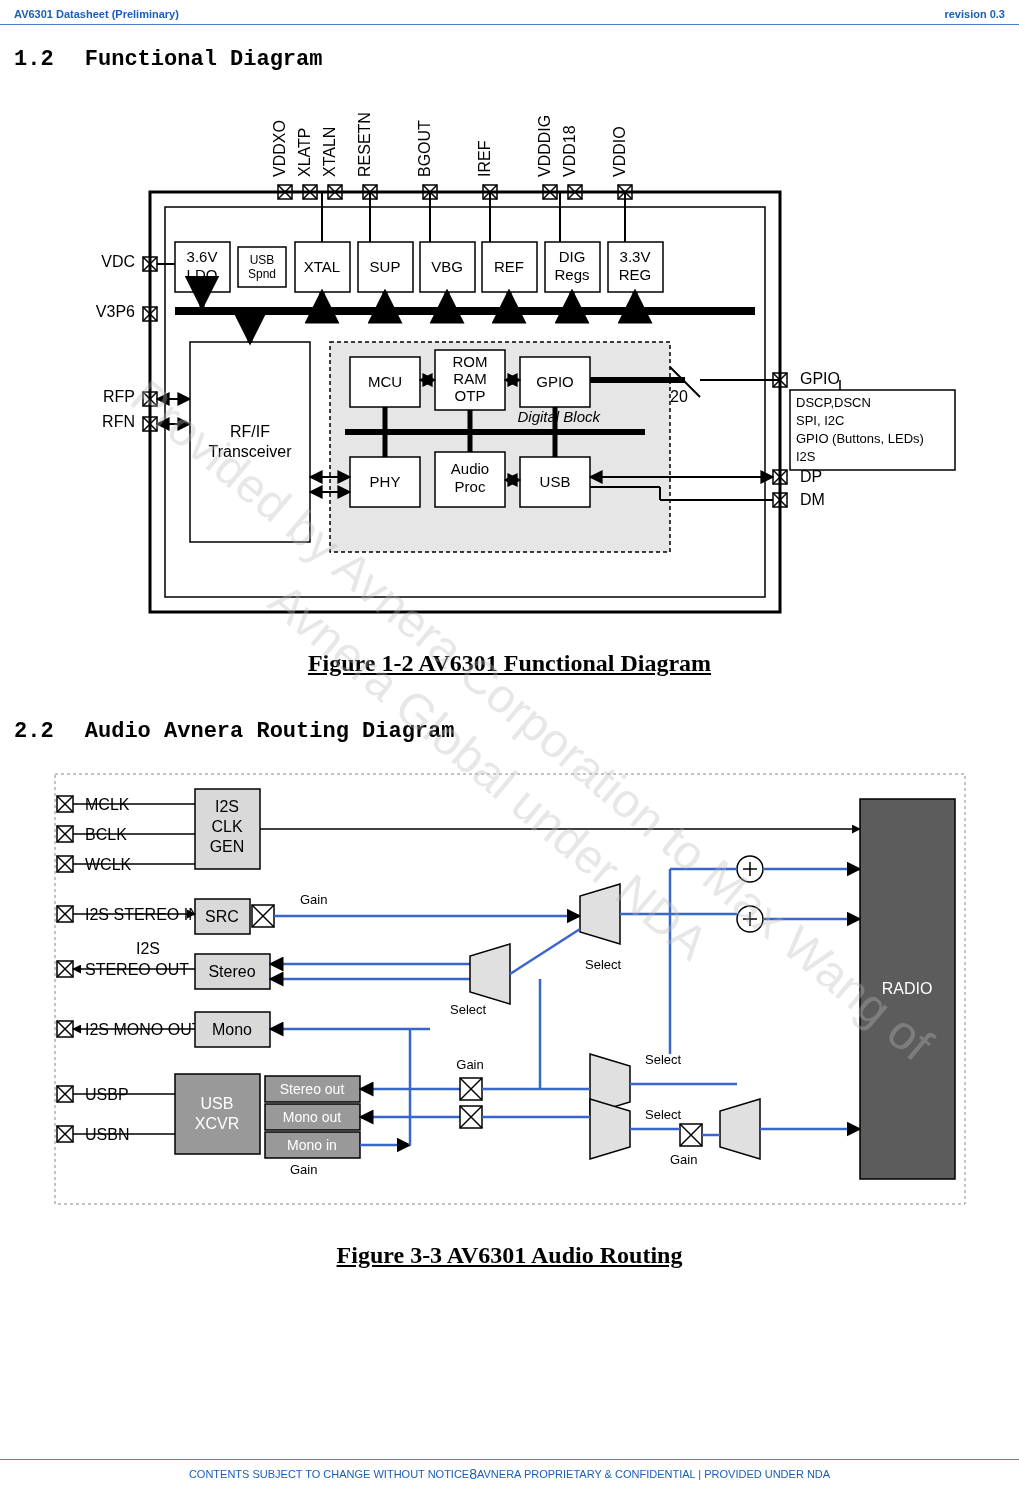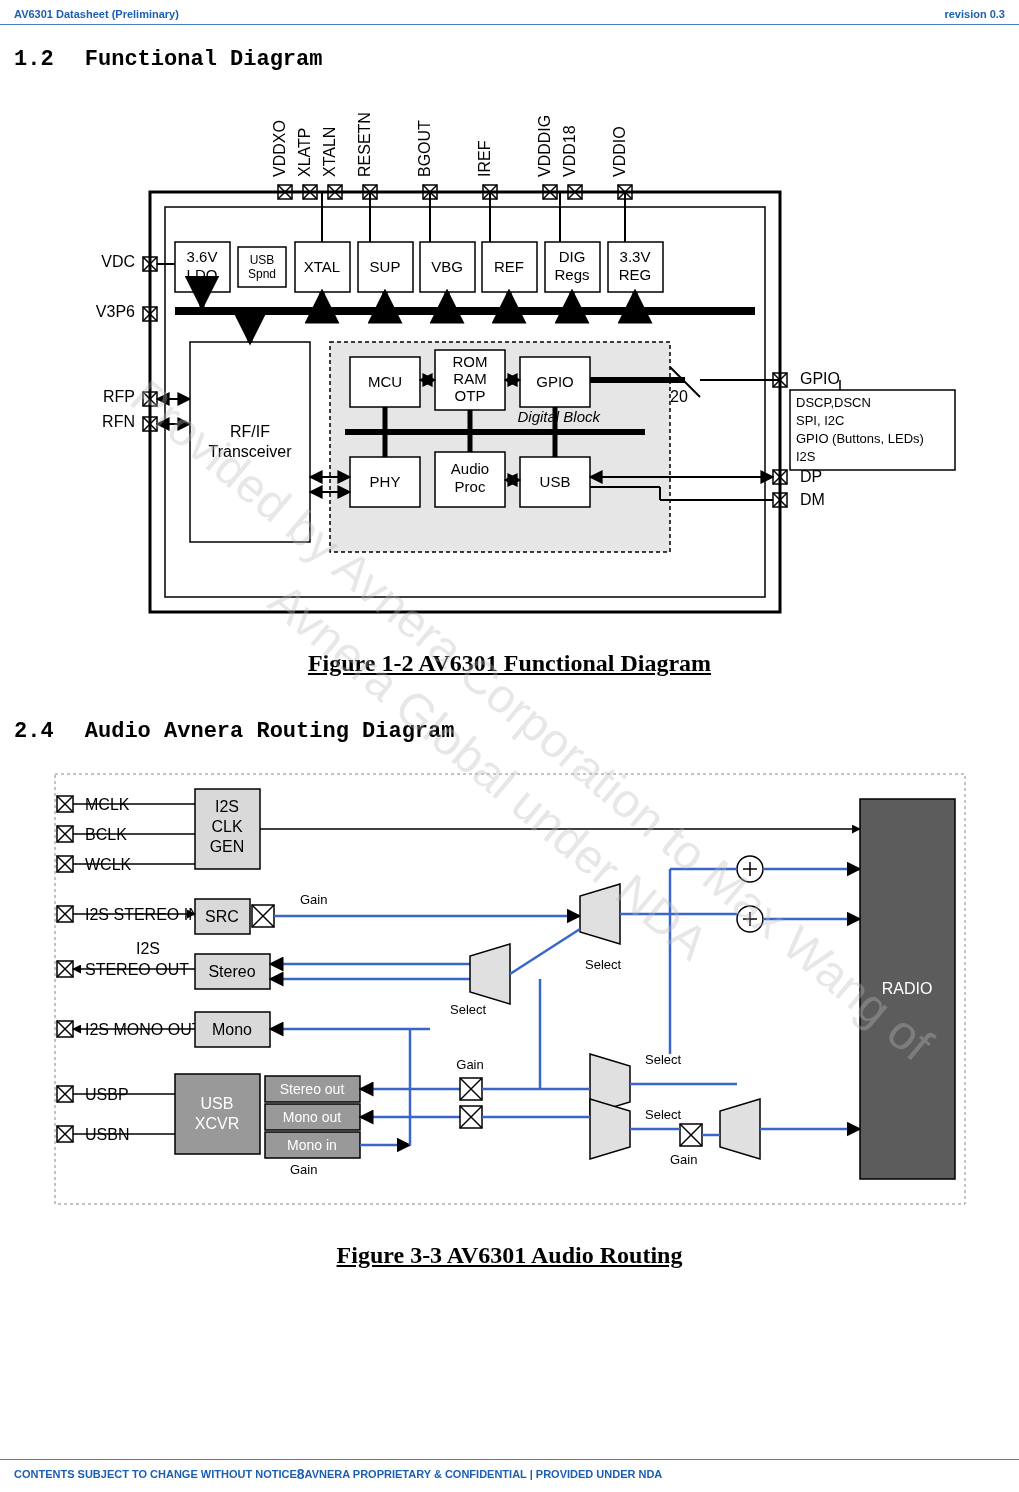--- a/index.html
+++ b/index.html
@@ -53,24 +53,24 @@
     text-align:center;
     line-height:1.4;
     font-family: Arial, sans-serif;
   }
   .footer {
     position: absolute;
     bottom: 0; left: 0; right: 0;
     border-top: 1px solid #4a7fc8;
     padding: 6px 14px 10px 14px;
     display: flex;
-    justify-content: flex-start;
+    justify-content: center;
     align-items: center;
     color: #1a5fb4;
-    font-weight: bold;
+    font-weight: normal;
     font-size: 11px;
   }
   .footer .page { font-size: 14px; }
 </style>
 </head>
 <body>
 
 <div class="header">
   <span>AV6301 Datasheet (Preliminary)</span>
   <span>revision 0.3</span>
@@ -256,21 +256,21 @@
     <line x1="530" y1="405" x2="600" y2="405" stroke="#000" stroke-width="2"></line>
     <line x1="600" y1="405" x2="600" y2="418" stroke="#000" stroke-width="2"></line>
     <line x1="600" y1="418" x2="713" y2="418" stroke="#000" stroke-width="2"></line>
   </g>
 </svg>
 </div>
 
 <div class="figure-caption">Figure 1-2 AV6301 Functional Diagram</div>
 
 <div class="section-heading">
-  <span class="num">2.4</span>
+  <span class="num">2.2</span>
   <span>Audio Avnera Routing Diagram</span>
 </div>
 
 <div class="diagram-wrap">
 <svg width="960" height="480" viewBox="0 0 960 480">
   <defs>
     <marker id="arrow2" viewBox="0 0 10 10" refX="9" refY="5" markerWidth="6" markerHeight="6" orient="auto-start-reverse">
       <path d="M0 0 L10 5 L0 10 z" fill="#000"></path>
     </marker>
     <g id="pad2">

